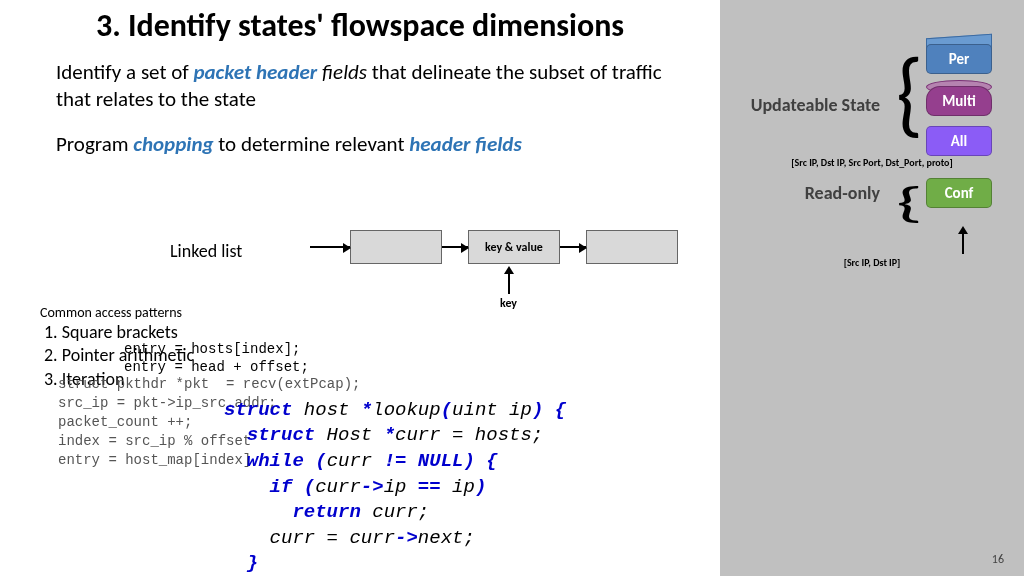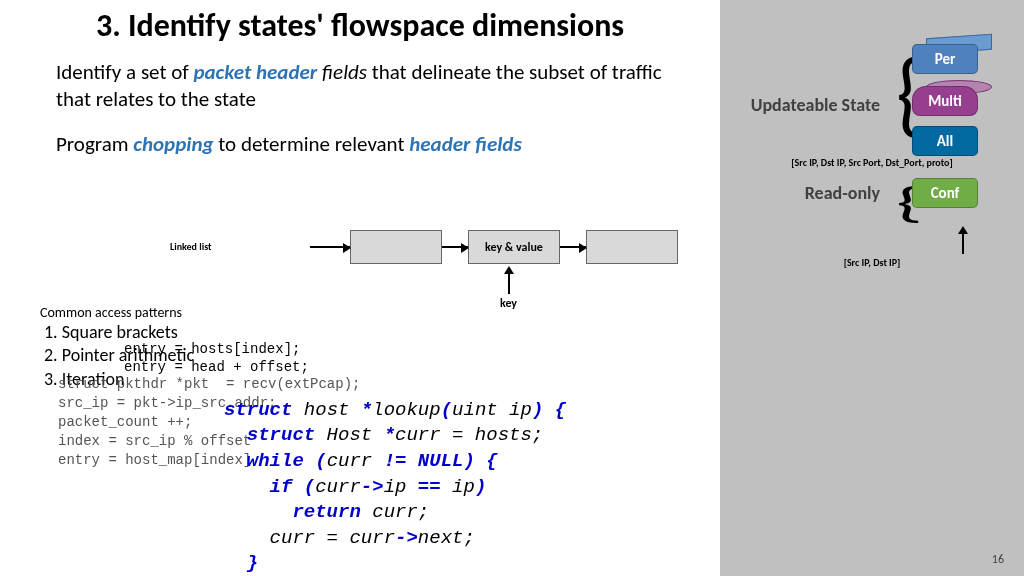--- a/index.html
+++ b/index.html
@@ -6,21 +6,21 @@
   body { width: 1024px; height: 576px; font-family: Calibri, Arial, sans-serif; background: #fff; position: relative; overflow: hidden; }
   .slide { width: 1024px; height: 576px; position: relative; }
   .main-area { position: absolute; left: 0; top: 0; width: 720px; height: 512px; }
   .sidebar { position: absolute; left: 720px; top: 0; width: 304px; height: 576px; background: #c0c0c0; }
   .title { text-align: center; font-size: 32px; font-weight: bold; color: #000; padding: 8px 40px 10px 40px; line-height: 1.15; }
   .body-text { font-size: 21px; color: #000; padding: 4px 36px 0 56px; line-height: 1.3; }
   .hl { color: #2e74b5; font-weight: bold; font-style: italic; }
   .italic { font-style: italic; }
   .spacer { height: 14px; }
   .linked-list-row { position: absolute; left: 170px; top: 230px; width: 520px; }
-  .ll-label { position: absolute; left: 0; top: 10px; font-size: 10px; font-weight: bold; color: #000; }
+  .ll-label { position: absolute; left: 0; top: 10px; font-size: 18px; font-weight: normal; color: #000; }
   .ll-boxes { position: absolute; left: 140px; top: 0; display: flex; align-items: center; }
   .ll-box { width: 92px; height: 34px; background: #d9d9d9; border: 1px solid #666; }
   .ll-box.labeled { display:flex; align-items:center; justify-content:center; font-size:12px; font-weight:bold; }
   .ll-arrow { width: 26px; height: 0; border-top: 2px solid #000; position: relative; }
   .ll-arrow::after { content:''; position:absolute; right:-1px; top:-5px; border-left:8px solid #000; border-top:5px solid transparent; border-bottom:5px solid transparent; }
   .ll-arrow-first { width: 40px; }
   .up-arrow-container { position: absolute; left: 500px; top: 266px; text-align:center; }
   .up-arrow { width:0; height:0; border-left:5px solid transparent; border-right:5px solid transparent; border-bottom:8px solid #000; margin:0 auto; }
   .up-arrow-line { width:2px; height:20px; background:#000; margin:0 auto; }
   .key-label { font-size:12px; font-weight:bold; text-align:center; margin-top:2px; }
@@ -32,24 +32,24 @@
   .code-snippet2 { position:absolute; left:224px; top:372px; font-family:'Courier New',monospace; font-size:19px; line-height:1.35; white-space:pre;font-style:italic; }
   .code-snippet2 .k { color:#0000cd; font-weight:bold; }
   .page-num { position:absolute; right:20px; bottom:10px; font-size:12px; color:#444; }
   
   .brace { position:absolute; font-size:86px; color:#000; }
   .brace.top { left:176px; top:40px; transform:scaleY(1.1); }
   .brace.bot { left:176px; top:150px; transform:scaleY(0.5); }
   .sb-label { position:absolute; font-size:18px; font-weight:bold; color:#404040; text-align:right; }
   .sb-label.upd { left:24px; top:96px; width:136px; line-height:1.05; }
   .sb-label.ro { left:40px; top:182px; width:120px; }
-  .chip { position:absolute; left:192px; width:66px; height:30px; border-radius:5px; display:flex; align-items:center; justify-content:center; font-size:15px; font-weight:bold; color:#fff; border:1px solid rgba(0,0,0,.25); }
+  .chip { position:absolute; left:206px; width:66px; height:30px; border-radius:5px; display:flex; align-items:center; justify-content:center; font-size:15px; font-weight:bold; color:#fff; border:1px solid rgba(0,0,0,.25); }
   .chip.per { top:44px; background:#4f81bd; }
   .chip.multi { top:86px; background:#953f8e; border-radius:14px 14px 8px 8px; }
-  .chip.all { top:126px; background:#0369a1; }
+  .chip.all { top:126px; background:#8b5cf6; }
   .chip.conf { top:178px; background:#70ad47; }
   .cyl-top { position:absolute; left:206px; top:80px; width:66px; height:14px; background:#b583b0; border-radius:50%; border:1px solid #7a3075; }
   .per-top { position:absolute; left:206px; top:36px; width:66px; height:16px; background:#6a9bd1; transform:skewY(-4deg); border:1px solid #3c6aa0; }
   .tuple { position:absolute; left:0; width:304px; text-align:center; font-size:10px; font-weight:bold; color:#000; }
   .tuple.t1 { top:156px; }
   .tuple.t2 { top:256px; }
   .up2 { position:absolute; left:238px; top:226px; }
 </style>
 </head>
 <body>

